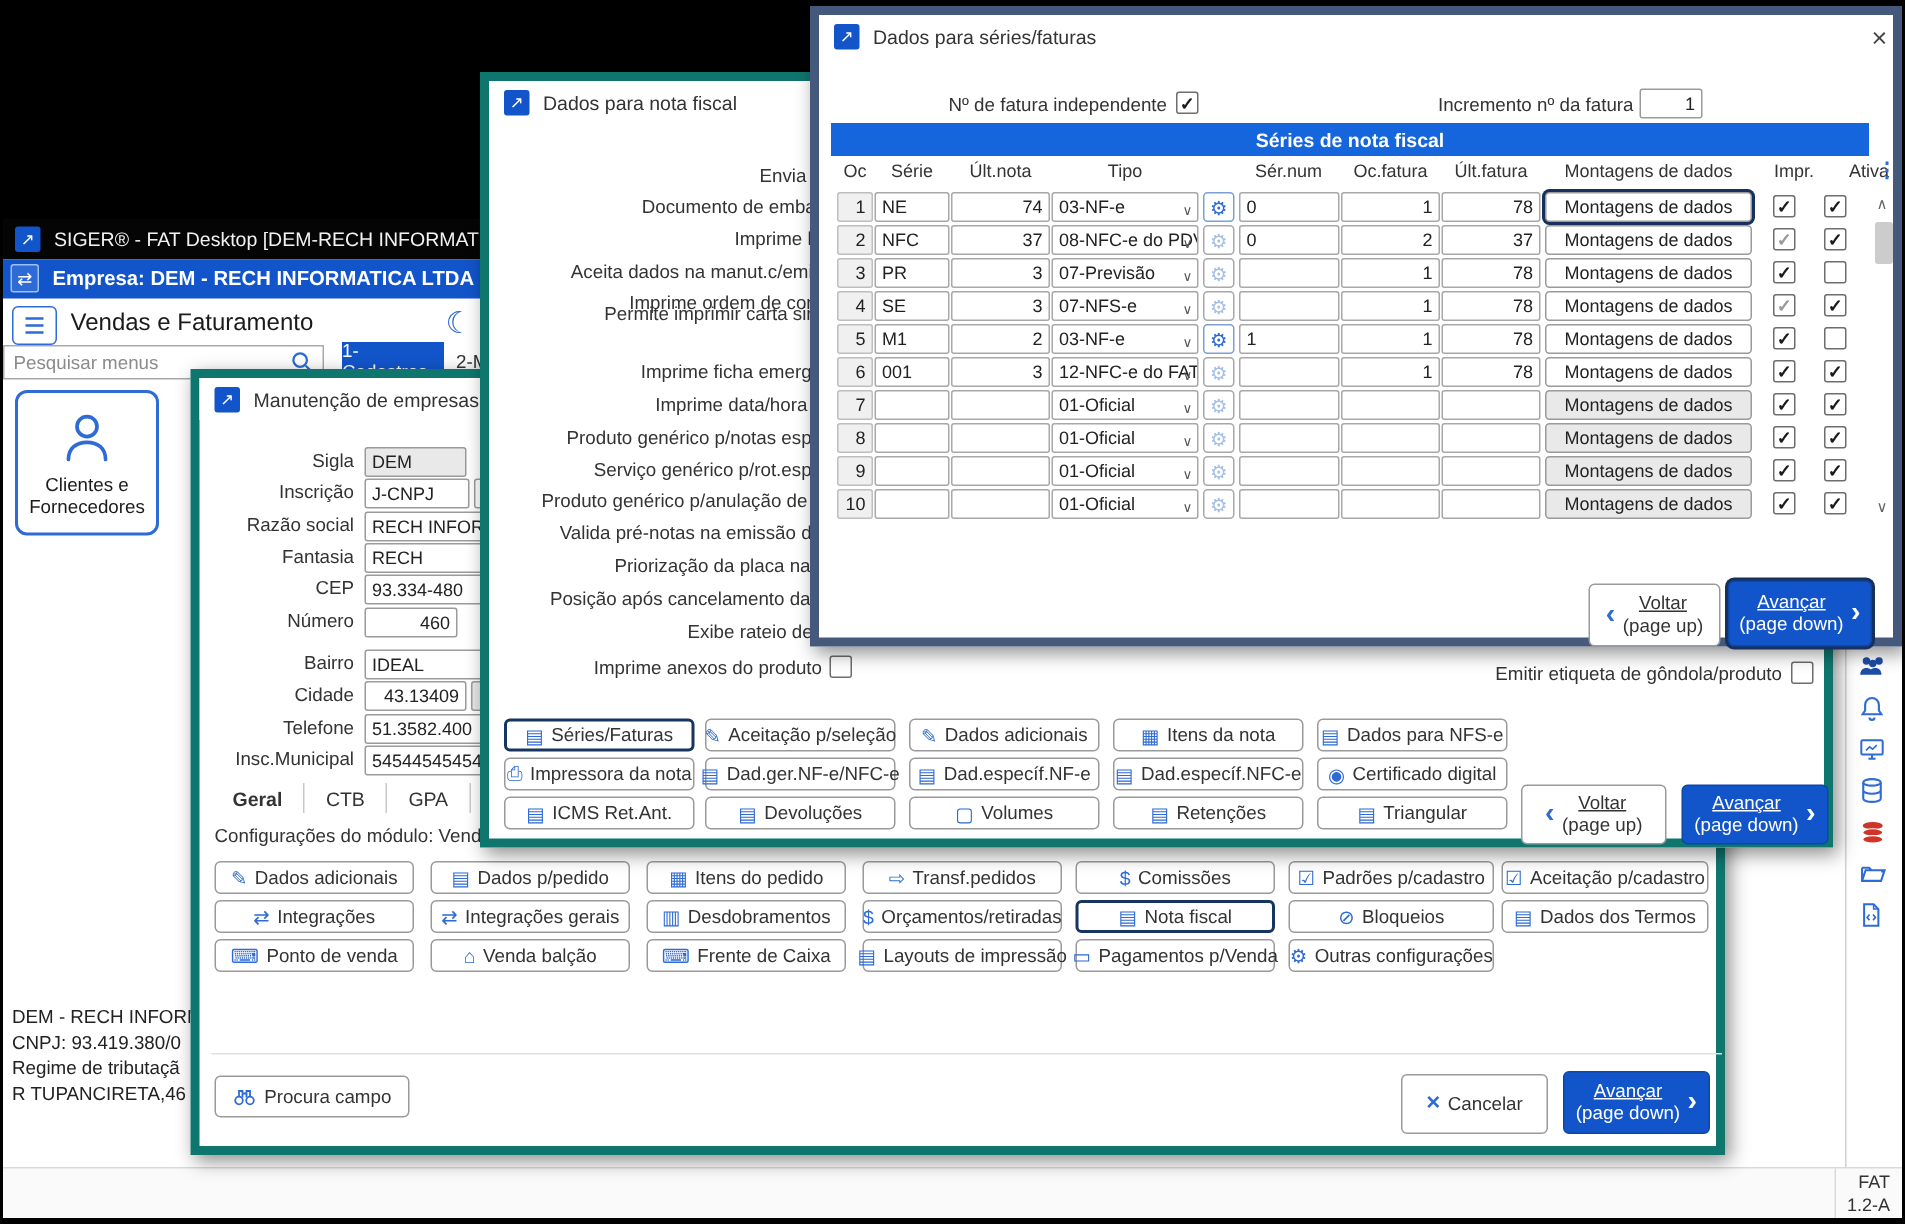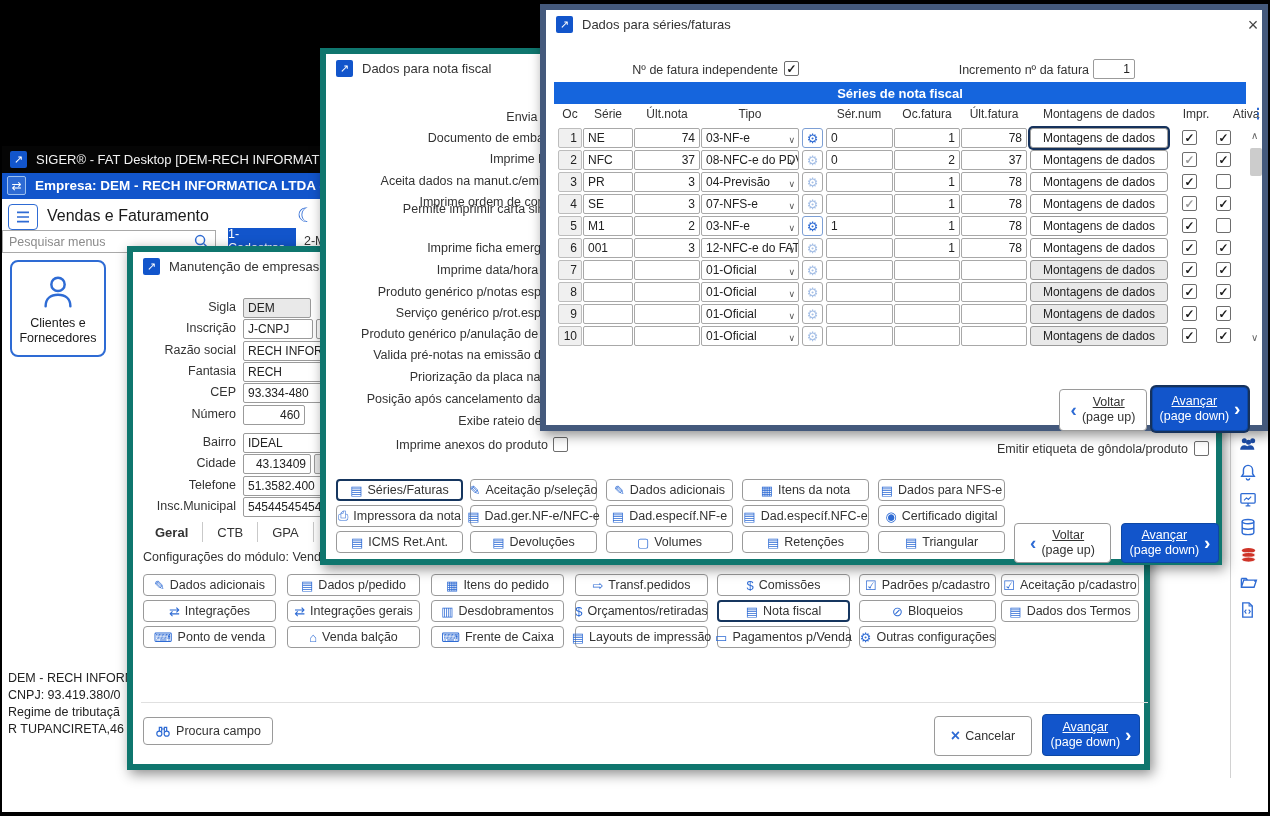--- a/index.html
+++ b/index.html
@@ -171,20 +171,27 @@
       </div>
       <div>
         <svg width="19" height="20" viewBox="0 0 24 24" fill="none" stroke="#2e6bd4" stroke-width="1.7">
             <path d="M6 3h8l4 4v14H6z"></path>
             <path d="M14 3v4h4" stroke-width="1.3"></path>
             <path d="M10.5 11.5L8.5 14l2 2.5M13.5 11.5l2 2.5-2 2.5" stroke-width="1.4"></path>
           </svg>
       </div>
     </div>
 
+    <div class="abs" style="left:0;top:632px;width:100%;height:34px;background:#fafafa;border-top:1px solid #d9d9d9">
+      <div style="position:absolute;left:1221px;top:0;width:1px;height:34px;background:#d9d9d9"></div>
+      <div style="position:absolute;right:8px;top:2px;text-align:right;font-size:12px;line-height:15px;color:#333">
+        <div>FAT</div>
+        <div>1.2-A</div>
+      </div>
+    </div>
   </div>
 
   <div class="dlg" style="left:127px;top:246px;width:1023px;height:524px;z-index:10">
     <div class="tbar">
       <span class="appico"></span>
       <span style="white-space:nowrap">Manutenção de empresas - Alt</span>
     </div>
 
     <div id="emp-fields">
         <div class="lbl rlbl" style="left: 0px; width: 103px; top: 48px;">Sigla</div>
@@ -503,21 +510,21 @@
           <div class="cell num ro" style="left: 415px; width: 66px;">37</div>
           <div class="mdd" style="left: 484px; width: 138px;">Montagens de dados</div>
           <div class="chk on dim" style="left: 636px; top: 2px;"></div>
           <div class="chk on" style="left: 670px; top: 2px;"></div>
         </div>
         <div class="trow" style="top: 162px;">
           <div class="cell occell" style="left: 12px; width: 24px;">3</div>
           <div class="cell" style="left: 37px; width: 50px;">PR</div>
           <div class="cell num" style="left: 88px; width: 66px;">3</div>
           <div class="cell" style="left: 155px; width: 98px; padding-right: 14px;">
-            <div>04-Previsão</div>
+            <div>07-Previsão</div>
             <div class="da"></div>
           </div>
           <div class="gearb" style="left: 256px;"></div>
           <div class="cell ro" style="left: 280px; width: 67px;"></div>
           <div class="cell num" style="left: 348px; width: 66px;">1</div>
           <div class="cell num" style="left: 415px; width: 66px;">78</div>
           <div class="mdd" style="left: 484px; width: 138px;">Montagens de dados</div>
           <div class="chk on" style="left: 636px; top: 2px;"></div>
           <div class="chk" style="left: 670px; top: 2px;"></div>
         </div>

